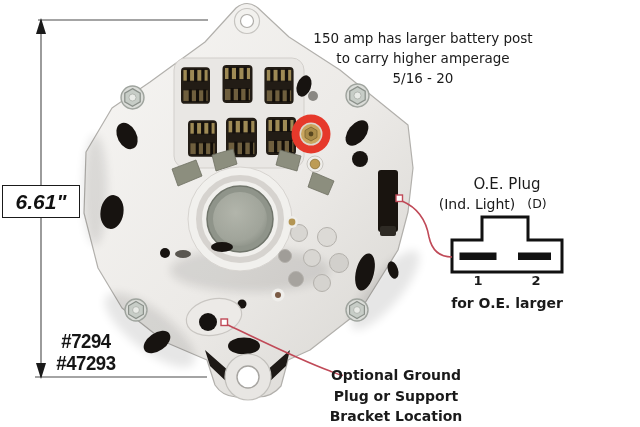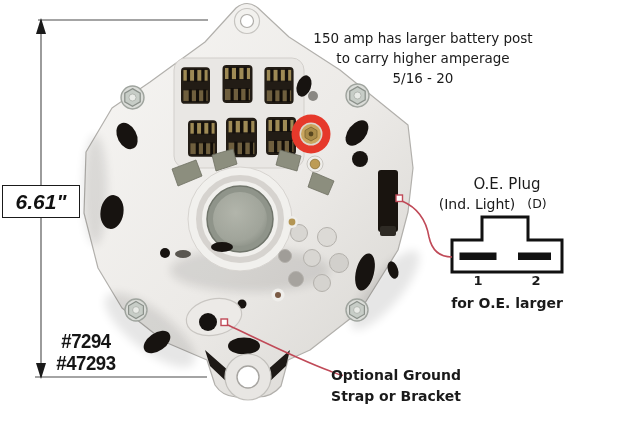--- a/index.html
+++ b/index.html
@@ -218,16 +218,17 @@
   <div class="txt d-label">(D)</div>
   <div class="txt pin pin1">1</div>
   <div class="txt pin pin2">2</div>
 
   <div class="txt cap-caption">
     <div>for O.E. larger</div>
   </div>
 
   <div class="txt ground-note">
     <div>Optional Ground</div>
-    <div>Strap or Bracket</div>
+    <div>Plug or Support</div>
+    <div>Bracket Location</div>
   </div>
 
 </div>
 
 </body></html>

